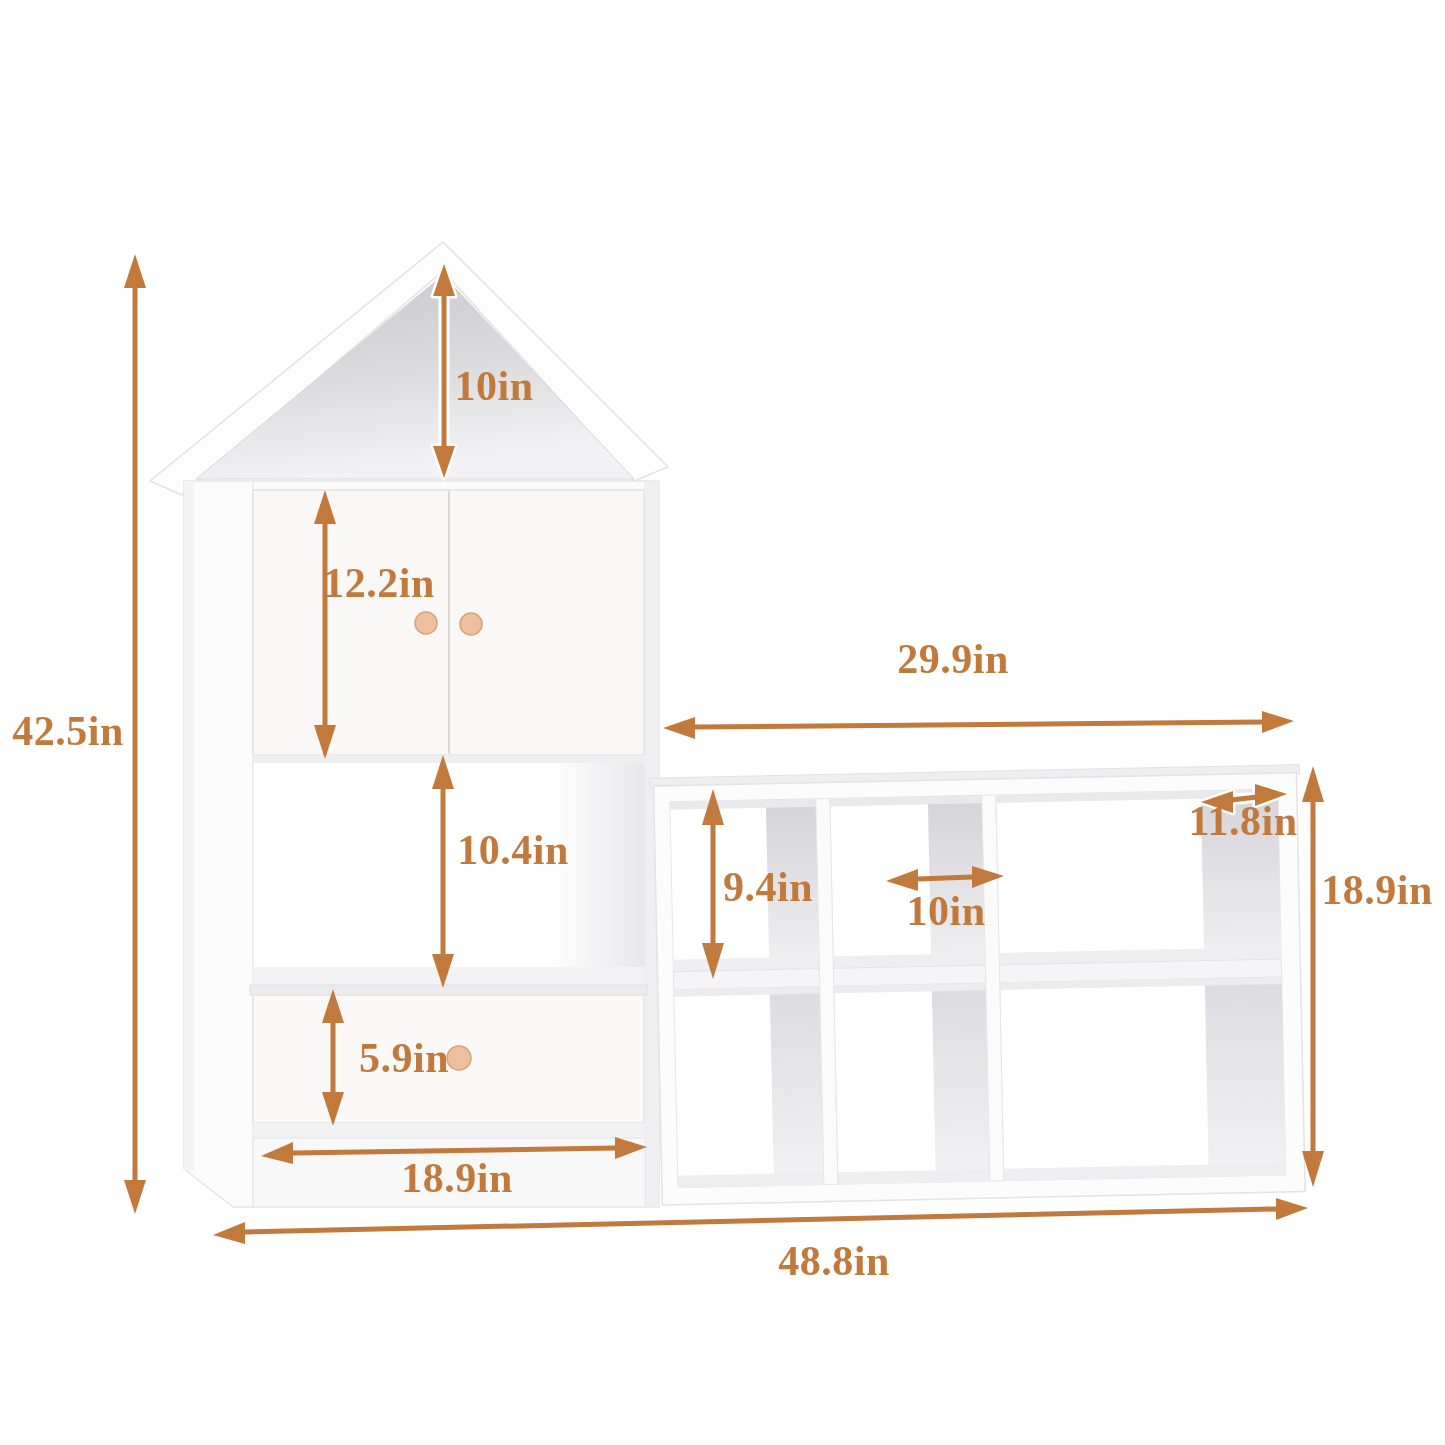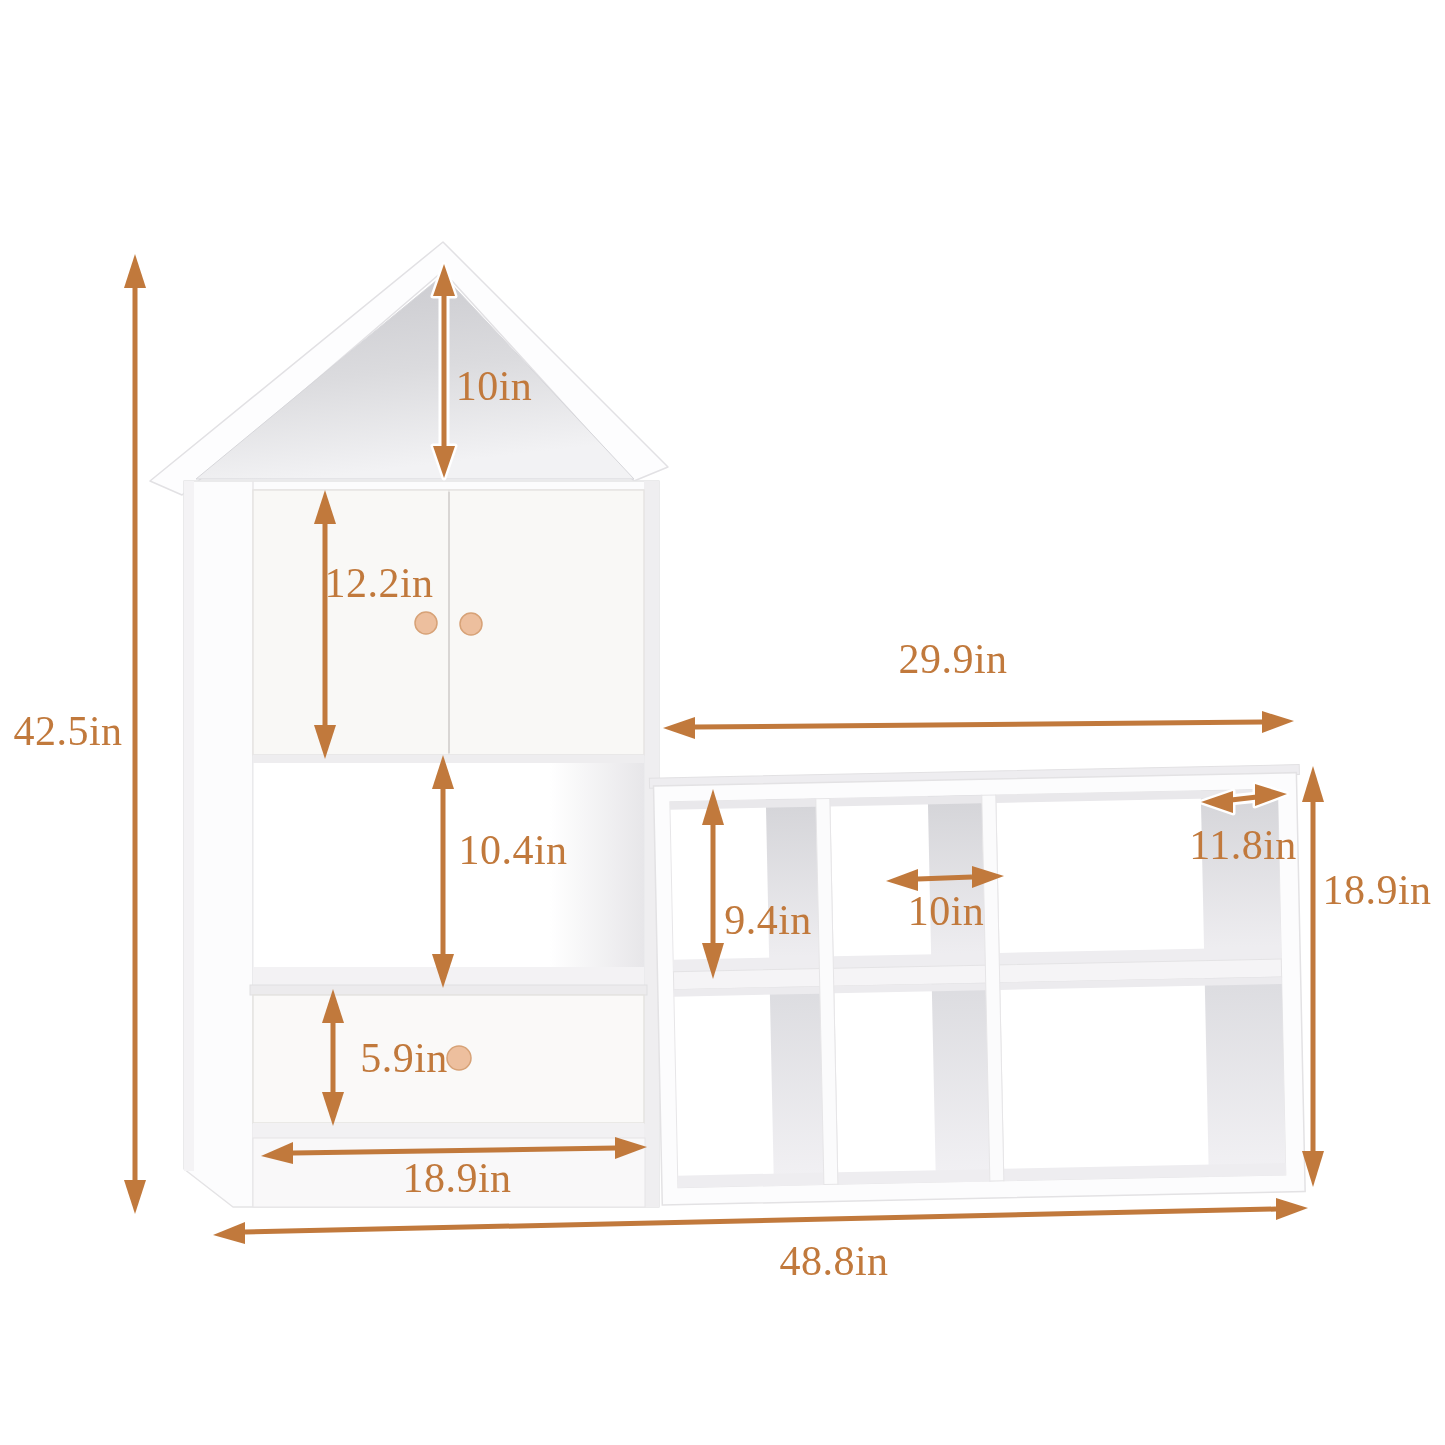--- a/index.html
+++ b/index.html
@@ -3,21 +3,21 @@
 <meta charset="utf-8">
 <style>
   html,body{margin:0;padding:0;background:#ffffff;}
   .stage{
     position:relative;width:1445px;height:1445px;background:#ffffff;overflow:hidden;
     font-family:"Liberation Serif","DejaVu Serif",serif;
   }
   .stage svg{position:absolute;left:0;top:0;}
   .dim-label{
     position:absolute;transform:translate(-50%,-50%);
-    font-size:42px;line-height:1;color:#C1793C;white-space:nowrap;letter-spacing:.5px;
+    font-size:42px;line-height:1;color:#C1793C;white-space:nowrap;letter-spacing:.5px;font-weight:bold;
   }
 </style>
 </head>
 <body>
 
 <div class="stage">
 
   <svg width="1445" height="1445" viewBox="0 0 1445 1445">
     <defs>
       <linearGradient id="gGable" x1="0" y1="0" x2="0.25" y2="1">
@@ -200,18 +200,18 @@
   </svg>
 
   <span class="dim-label" style="left:68px;top:731px">42.5in</span>
   <span class="dim-label" style="left:494px;top:386px">10in</span>
   <span class="dim-label" style="left:379px;top:583px">12.2in</span>
   <span class="dim-label" style="left:513px;top:850px">10.4in</span>
   <span class="dim-label" style="left:404px;top:1058px">5.9in</span>
   <span class="dim-label" style="left:457px;top:1178px">18.9in</span>
   <span class="dim-label" style="left:834px;top:1261px">48.8in</span>
   <span class="dim-label" style="left:953px;top:659px">29.9in</span>
-  <span class="dim-label" style="left:768px;top:920px">9.4in</span>
+  <span class="dim-label" style="left:768px;top:887px">9.4in</span>
   <span class="dim-label" style="left:946px;top:911px">10in</span>
-  <span class="dim-label" style="left:1243px;top:845px">11.8in</span>
+  <span class="dim-label" style="left:1243px;top:821px">11.8in</span>
   <span class="dim-label" style="left:1377px;top:890px">18.9in</span>
 
 </div>
 
 </body></html>

